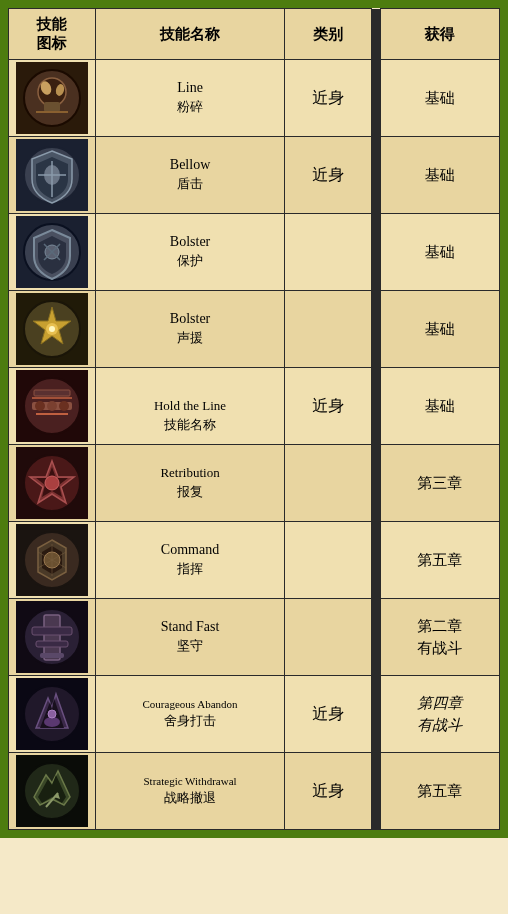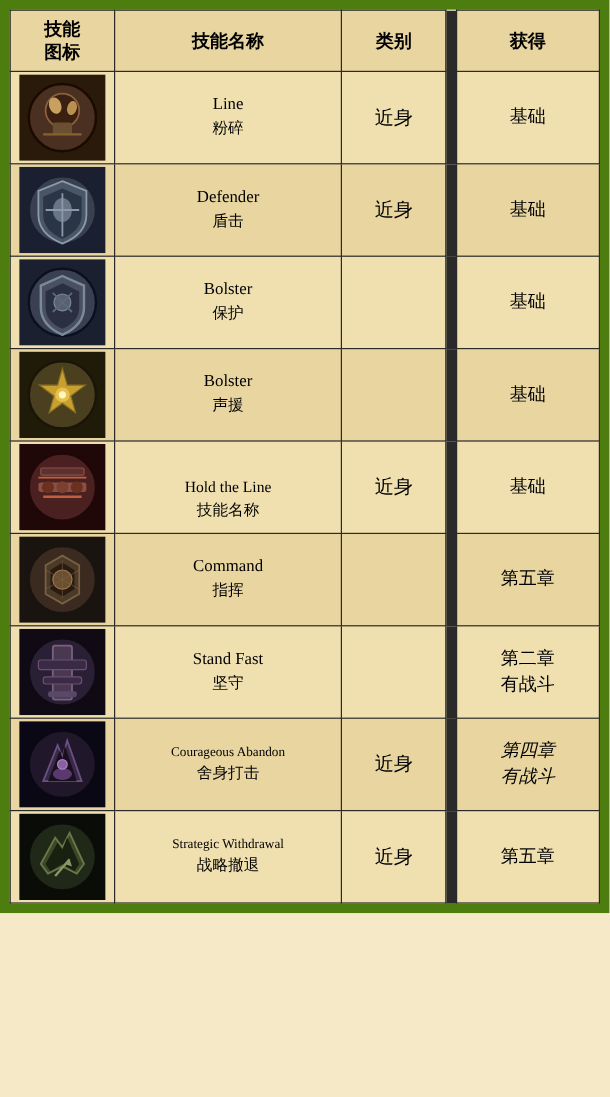--- a/index.html
+++ b/index.html
@@ -124,21 +124,21 @@
       <circle cx="36" cy="36" r="28" fill="#3a4050" stroke="#1a2030" stroke-width="2"></circle>
       <path d="M36 12 L56 20 L56 40 Q56 56 36 64 Q16 56 16 40 L16 20 Z" fill="#4a5565" stroke="#8a9aaa" stroke-width="1.5"></path>
       <path d="M36 18 L52 25 L52 40 Q52 53 36 60 Q20 53 20 40 L20 25 Z" fill="#2a3545"></path>
       <ellipse cx="36" cy="36" rx="8" ry="10" fill="#6a7585"></ellipse>
       <line x1="36" y1="22" x2="36" y2="58" stroke="#8a9aaa" stroke-width="1.5"></line>
       <line x1="22" y1="36" x2="50" y2="36" stroke="#8a9aaa" stroke-width="1.5"></line>
     </svg></div>
           </td>
           <td class="col-name">
             <div class="cell-name">
-              <span class="name-en">Defender</span>
+              <span class="name-en">Bellow</span>
               <span class="name-cn">盾击</span>
             </div>
           </td>
           <td class="col-type cell-type">近身</td>
           <td class="divider-col" style="background: rgb(42, 42, 42); width: 8px; padding: 0px; border: none;"></td>
           <td class="col-obtain cell-obtain" style="white-space: pre-line;">基础</td>
         </tr>
         <tr class="skill-row">
           <td class="col-icon">
             <div style="width: 72px; height: 72px; display: block; margin: 0px auto;"><svg viewBox="0 0 72 72" xmlns="http://www.w3.org/2000/svg">
@@ -200,20 +200,40 @@
               <span class="name-cn">技能名称</span>
             </div>
           </td>
           <td class="col-type cell-type">近身</td>
           <td class="divider-col" style="background: rgb(42, 42, 42); width: 8px; padding: 0px; border: none;"></td>
           <td class="col-obtain cell-obtain" style="white-space: pre-line;">基础</td>
         </tr>
         <tr class="skill-row">
           <td class="col-icon">
             <div style="width: 72px; height: 72px; display: block; margin: 0px auto;"><svg viewBox="0 0 72 72" xmlns="http://www.w3.org/2000/svg">
+      <rect width="72" height="72" fill="#200a0a"></rect>
+      <circle cx="36" cy="36" r="28" fill="#4a1818" stroke="#200a0a" stroke-width="2"></circle>
+      <path d="M36 14 L42 30 L58 30 L45 40 L50 56 L36 47 L22 56 L27 40 L14 30 L30 30 Z" fill="#7a3030" stroke="#aa5050" stroke-width="1.5"></path>
+      <path d="M36 20 L40 31 L52 31 L43 38 L46 50 L36 44 L26 50 L29 38 L20 31 L32 31 Z" fill="#3a1010"></path>
+      <circle cx="36" cy="36" r="7" fill="#aa4040" stroke="#cc6060" stroke-width="1"></circle>
+    </svg></div>
+          </td>
+          <td class="col-name">
+            <div class="cell-name">
+              <span class="name-en" style="font-size: 13px;">Retribution</span>
+              <span class="name-cn">报复</span>
+            </div>
+          </td>
+          <td class="col-type cell-type"></td>
+          <td class="divider-col" style="background: rgb(42, 42, 42); width: 8px; padding: 0px; border: none;"></td>
+          <td class="col-obtain cell-obtain" style="white-space: pre-line;">第三章</td>
+        </tr>
+        <tr class="skill-row">
+          <td class="col-icon">
+            <div style="width: 72px; height: 72px; display: block; margin: 0px auto;"><svg viewBox="0 0 72 72" xmlns="http://www.w3.org/2000/svg">
       <rect width="72" height="72" fill="#1a1410"></rect>
       <circle cx="36" cy="36" r="28" fill="#3a2a20" stroke="#1a1410" stroke-width="2"></circle>
       <polygon points="36,16 50,24 50,48 36,56 22,48 22,24" fill="#4a3a28" stroke="#7a6040" stroke-width="1.5"></polygon>
       <polygon points="36,22 46,28 46,44 36,50 26,44 26,28" fill="#2a1a10"></polygon>
       <circle cx="36" cy="36" r="8" fill="#6a5030" stroke="#9a7850" stroke-width="1"></circle>
       <line x1="36" y1="20" x2="36" y2="52" stroke="#7a6040" stroke-width="1" opacity="0.5"></line>
       <line x1="22" y1="28" x2="50" y2="44" stroke="#7a6040" stroke-width="1" opacity="0.5"></line>
       <line x1="22" y1="44" x2="50" y2="28" stroke="#7a6040" stroke-width="1" opacity="0.5"></line>
     </svg></div>
           </td>

